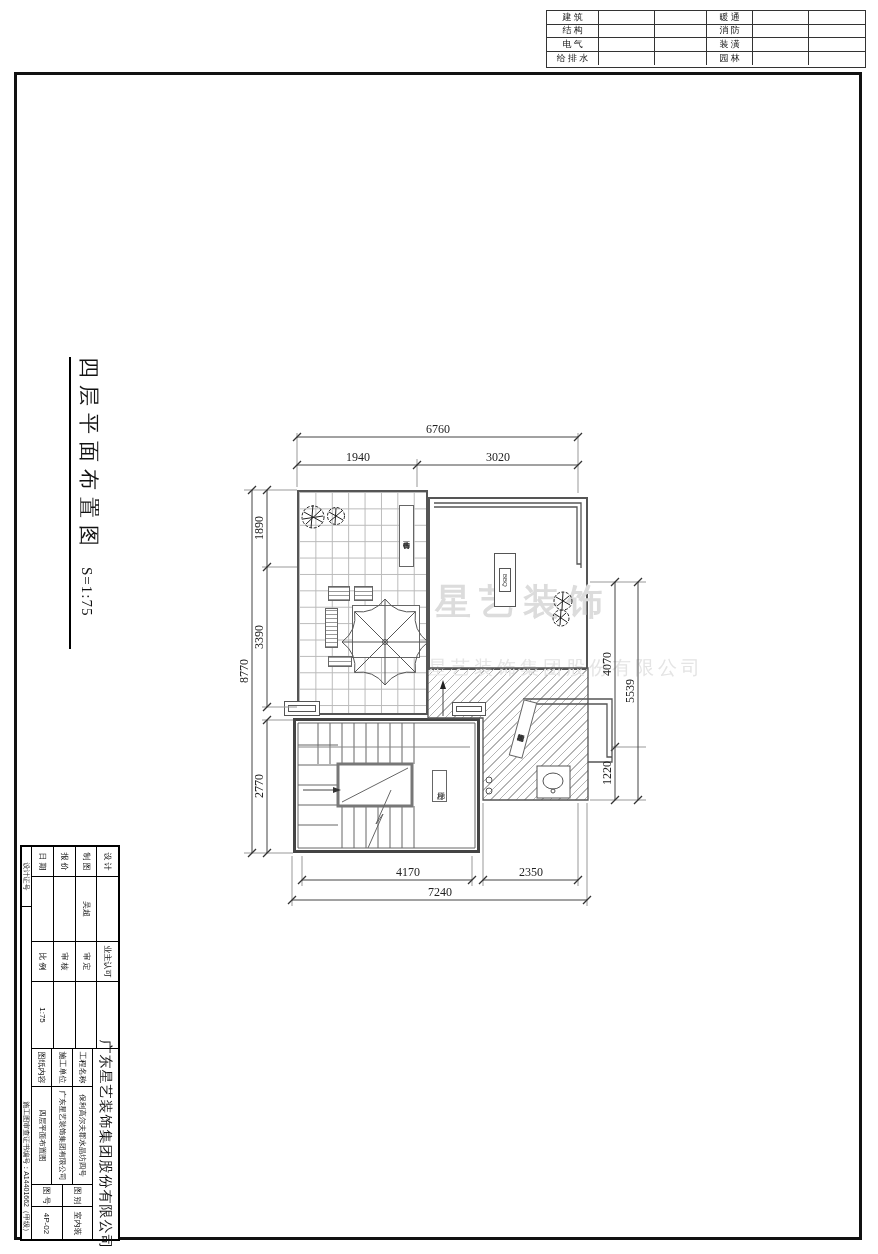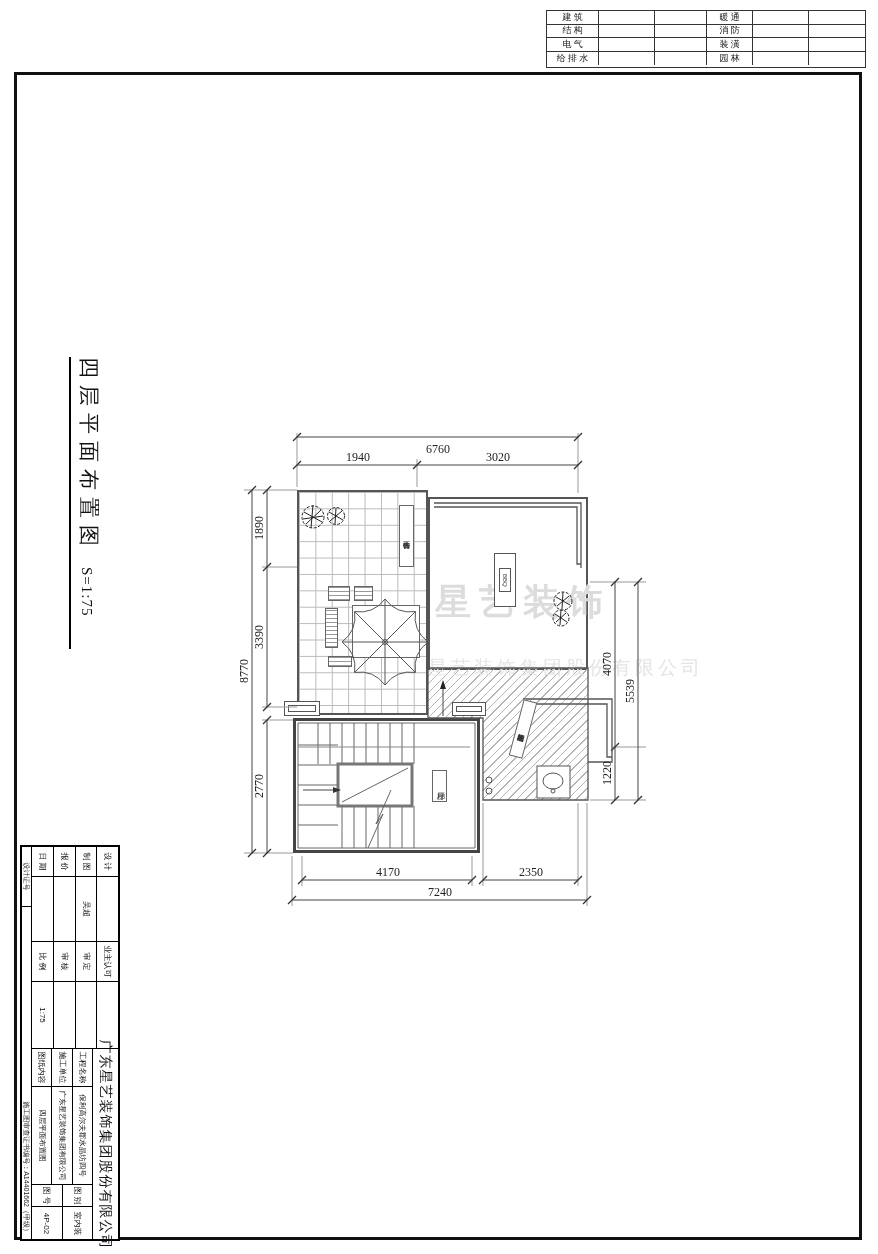--- a/index.html
+++ b/index.html
@@ -227,31 +227,31 @@
 
   <g stroke="#555" stroke-width="1" fill="none">
     <rect x="537" y="766" width="33" height="32" fill="#fff"></rect>
     <ellipse cx="553" cy="781" rx="10" ry="8"></ellipse>
     <circle cx="553" cy="791" r="2"></circle>
     <circle cx="489" cy="780" r="3"></circle>
     <circle cx="489" cy="791" r="3"></circle>
   </g>
 </svg>
 
-<div class="abs dim" style="left:410px; top:423px;margin-top:20px;">6760</div>
+<div class="abs dim" style="left:410px; top:423px;">6760</div>
 <div class="abs dim" style="left:330px; top:451px;">1940</div>
 <div class="abs dim" style="left:470px; top:451px;">3020</div>
 <div class="abs dim dimv" style="left:217px; top:664px;">8770</div>
 <div class="abs dim dimv" style="left:232px; top:521px;">1890</div>
 <div class="abs dim dimv" style="left:232px; top:630px;">3390</div>
 <div class="abs dim dimv" style="left:232px; top:779px;">2770</div>
 <div class="abs dim dimv" style="left:603px; top:684px;">5539</div>
 <div class="abs dim dimv" style="left:580px; top:657px;">4070</div>
 <div class="abs dim dimv" style="left:580px; top:766px;">1220</div>
-<div class="abs dim" style="left:360px; top:866px;">4170</div>
+<div class="abs dim" style="left:380px; top:866px;">4170</div>
 <div class="abs dim" style="left:503px; top:866px;">2350</div>
 <div class="abs dim" style="left:412px; top:886px;">7240</div>
 
 <div class="abs rot90 tblock">
   <div class="tb-top">
     <div class="tb-left">
       <div>设 计</div>
       <div></div>
       <div>业主认可</div>
       <div></div>

